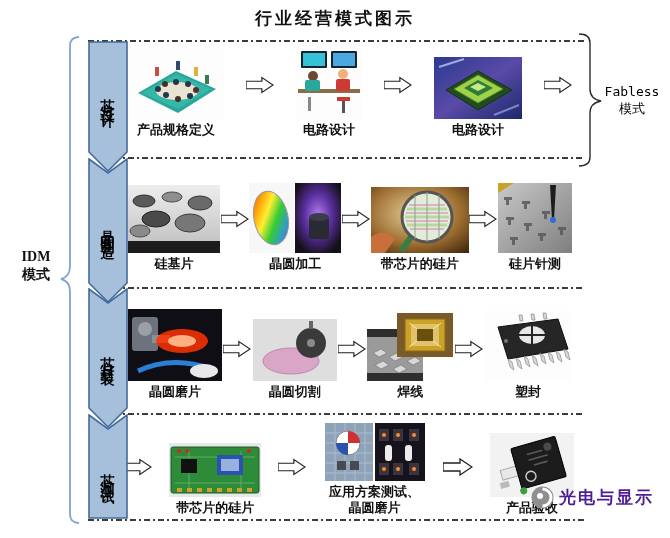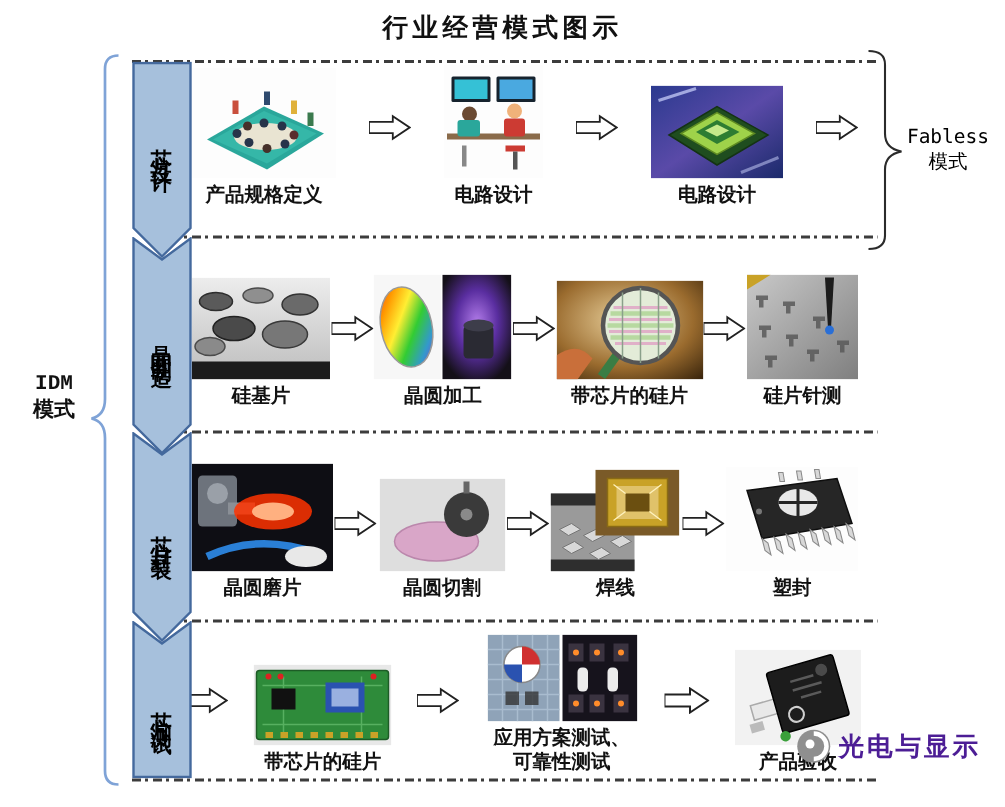--- a/index.html
+++ b/index.html
@@ -19,21 +19,21 @@
   .stage-text{position:absolute;inset:0;display:flex;align-items:center;justify-content:center;
       writing-mode:vertical-rl;text-orientation:upright;font-weight:bold;font-size:14px;
       letter-spacing:5px;color:#000;}
   .b1{top:41px;height:131px;} .b1 .stage-text{padding-bottom:18px;}
   .b2{top:158px;height:145px;} .b2 .stage-text{padding-top:12px;padding-bottom:16px;}
   .b3{top:288px;height:140px;} .b3 .stage-text{padding-top:12px;padding-bottom:16px;}
   .b4{top:414px;height:105px;} .b4 .stage-text{padding-top:12px;}
   
   .brace{position:absolute;}
   .idm-label{position:absolute;left:12px;top:248px;width:48px;text-align:center;
-      font-family:Liberation Mono, monospace;font-size:14px;font-weight:bold;line-height:1.25;}
+      font-family:Liberation Serif, serif;font-size:14px;font-weight:bold;line-height:1.25;}
   .fabless-label{position:absolute;left:596px;top:84px;width:72px;text-align:center;
       font-family:"DejaVu Sans Mono","Liberation Mono",monospace;font-size:13px;line-height:1.3;color:#000000;}
   
   .row{position:absolute;display:flex;align-items:flex-end;justify-content:space-between;z-index:2;}
   .r1{left:128px;width:444px;top:40px;height:98px;}
   .r2{left:128px;width:444px;top:178px;height:94px;}
   .r3{left:128px;width:444px;top:306px;height:94px;}
   .r4{left:124px;width:450px;top:420px;height:96px;}
   .cell{display:flex;flex-direction:column;align-items:center;justify-content:flex-end;}
   .steplabel{margin-top:3px;font-size:13px;font-weight:bold;white-space:nowrap;text-align:center;line-height:1.25;}
@@ -452,21 +452,21 @@
               <circle cx="73" cy="12" r="2"></circle>
               <circle cx="89" cy="12" r="2"></circle>
             <circle cx="59" cy="46" r="2"></circle>
               <circle cx="73" cy="46" r="2"></circle>
               <circle cx="89" cy="46" r="2"></circle>
             </g>
           <rect x="60" y="22" width="7" height="16" rx="3" fill="#ececec"></rect>
           <rect x="80" y="22" width="7" height="16" rx="3" fill="#ececec"></rect>
         </svg>
       </div>
-      <div class="steplabel wrap">应用方案测试、可靠性测试</div>
+      <div class="steplabel wrap">应用方案测试、晶圆磨片</div>
     </div>
     <svg class="arrow" width="30" height="18" viewBox="0 0 30 18">
       <path d="M0,5 L17,5 L17,1 L29,9 L17,17 L17,13 L0,13 Z" fill="#fff" stroke="#222" stroke-width="1.3"></path>
       </svg>
     <div class="cell">
       <div class="photo" style="width:84px;height:64px;">
         <svg viewBox="0 0 84 64">
             <rect width="84" height="64" fill="#f2f2f2"></rect>
           <g transform="rotate(-16 44 32)">
             <rect x="10" y="28" width="18" height="10" fill="#e8e8e8" stroke="#aaa"></rect>

